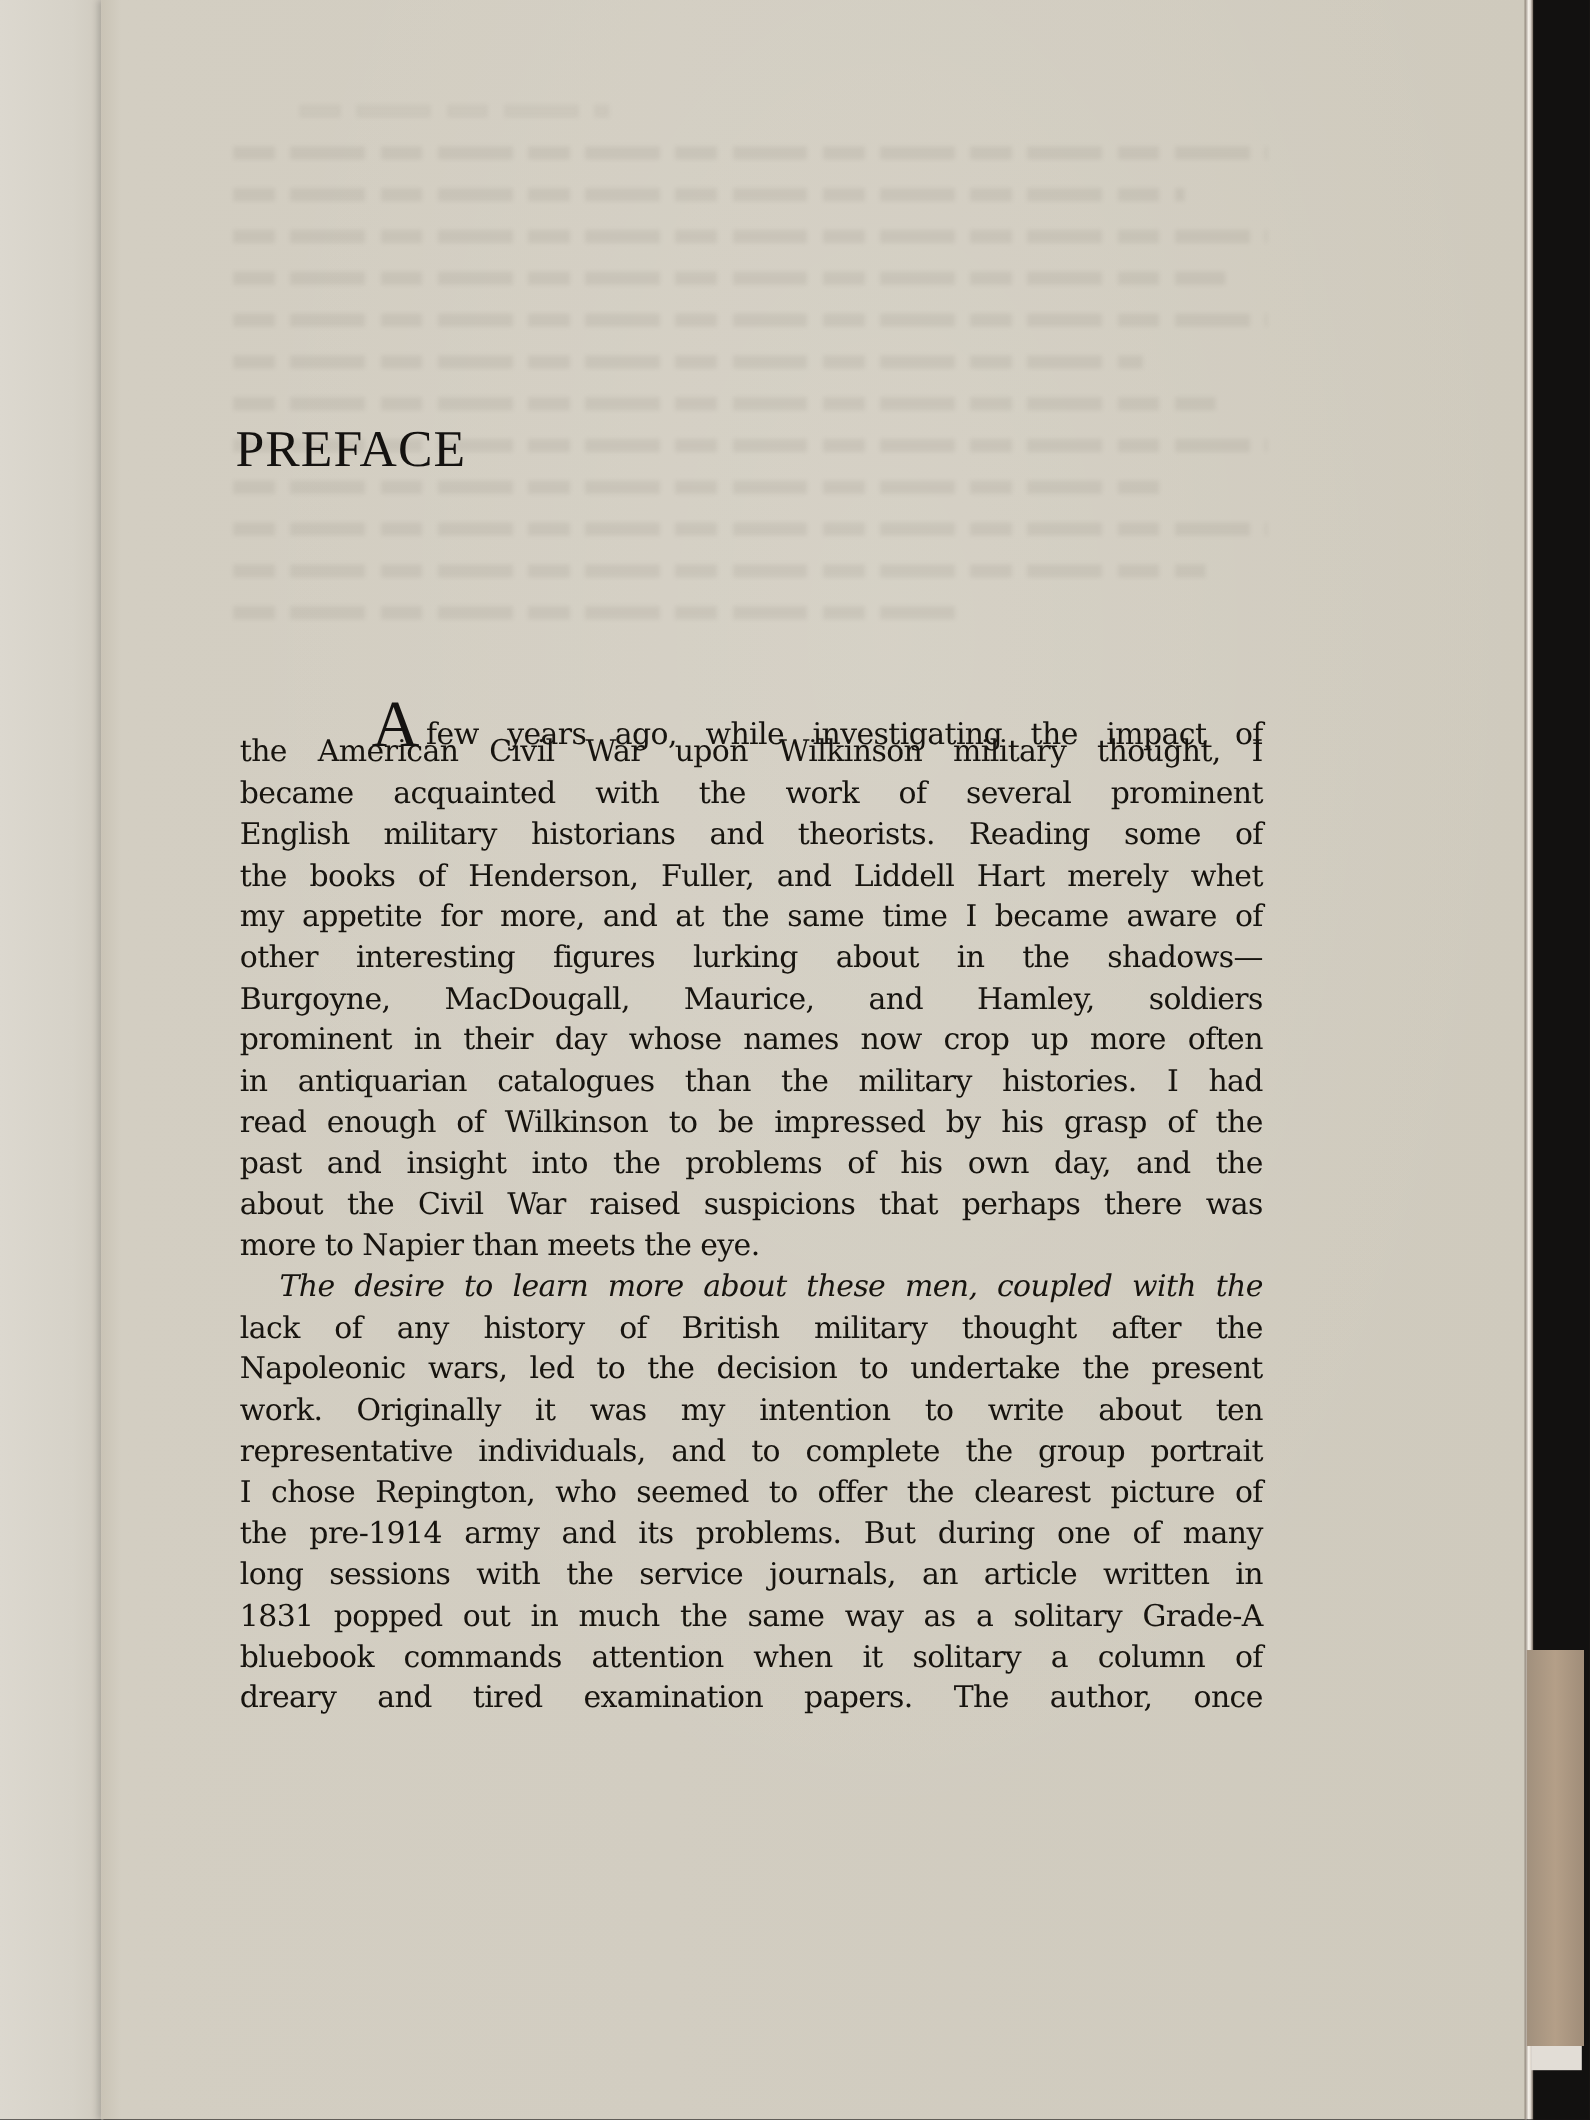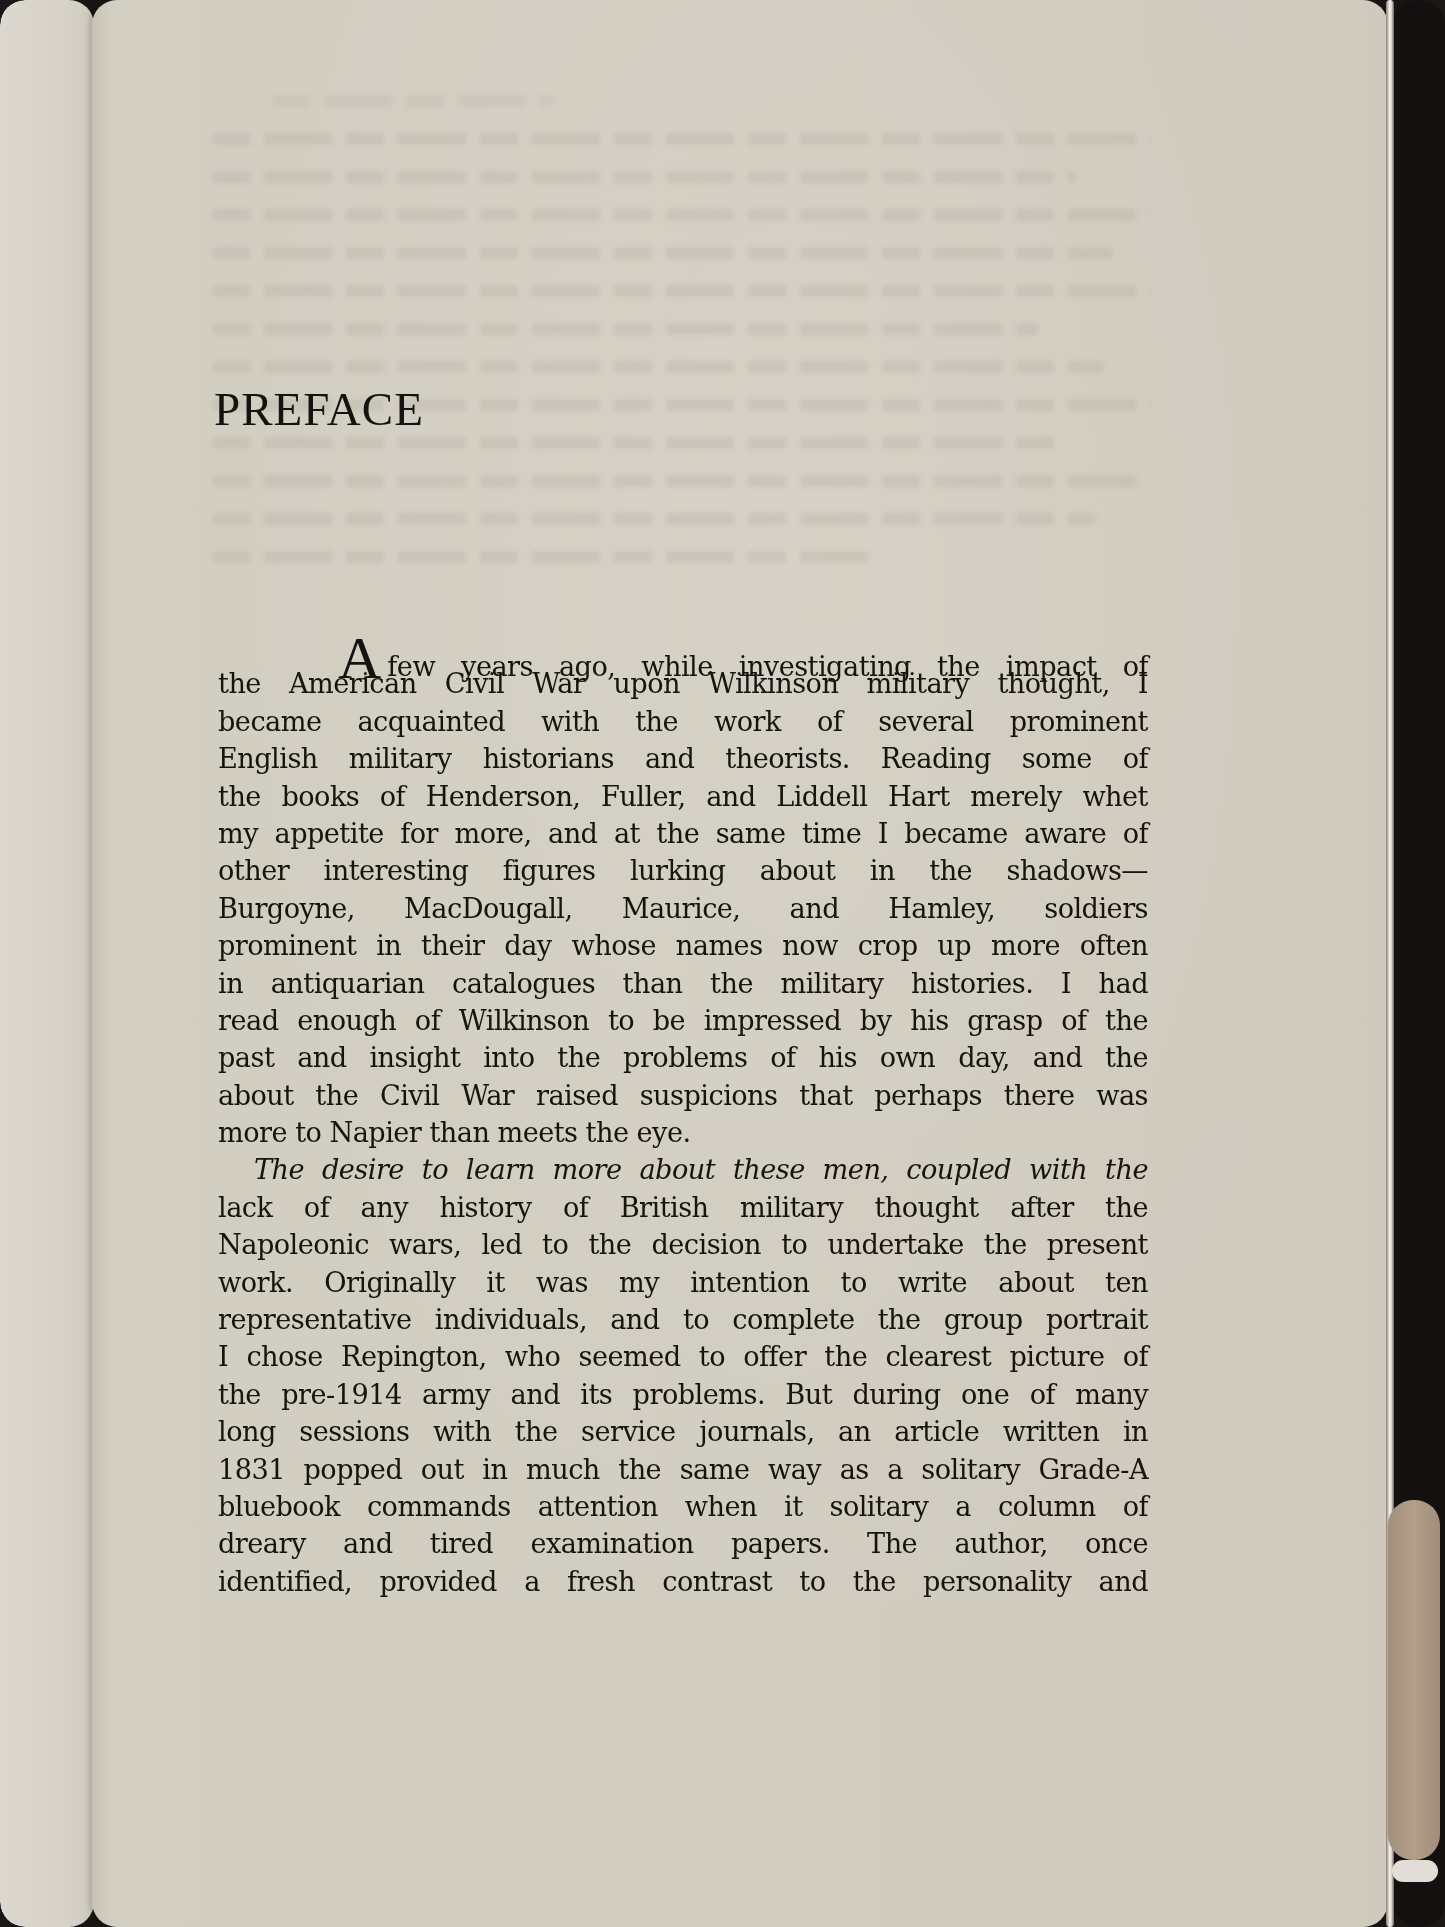--- a/index.html
+++ b/index.html
@@ -1,15 +1,15 @@
 <!DOCTYPE html>
 <html><head>
   <meta charset="utf-8">
   <style>
-    * { margin: 0; padding: 0; box-sizing: border-box; border-radius: 25px; }
+    * { margin: 0; padding: 0; box-sizing: border-box; }
     html, body {
       width: 1445px;
       height: 1927px;
       overflow: hidden;
       background: #1a1816;
     }
     .scene {
       position: relative;
       width: 1445px;
       height: 1927px;
@@ -173,21 +173,20 @@
       <span class="line">lack of any history of British military thought after the</span>
       <span class="line">Napoleonic wars, led to the decision to undertake the present</span>
       <span class="line">work. Originally it was my intention to write about ten</span>
       <span class="line">representative individuals, and to complete the group portrait</span>
       <span class="line">I chose Repington, who seemed to offer the clearest picture of</span>
       <span class="line">the pre-1914 army and its problems. But during one of many</span>
       <span class="line">long sessions with the service journals, an article written in</span>
       <span class="line">1831 popped out in much the same way as a solitary Grade-A</span>
       <span class="line">bluebook commands attention when it solitary a column of</span>
       <span class="line">dreary and tired examination papers. The author, once</span>
-      <span class="line">identified, provided a fresh contrast to the personality and</span>
     </p>
   </div>
 
   <div class="page-edge"></div>
   <div class="cover-dark"></div>
   <div class="cover-board"></div>
   <div class="cover-corner"></div>
 </div>
 
 </body></html>

